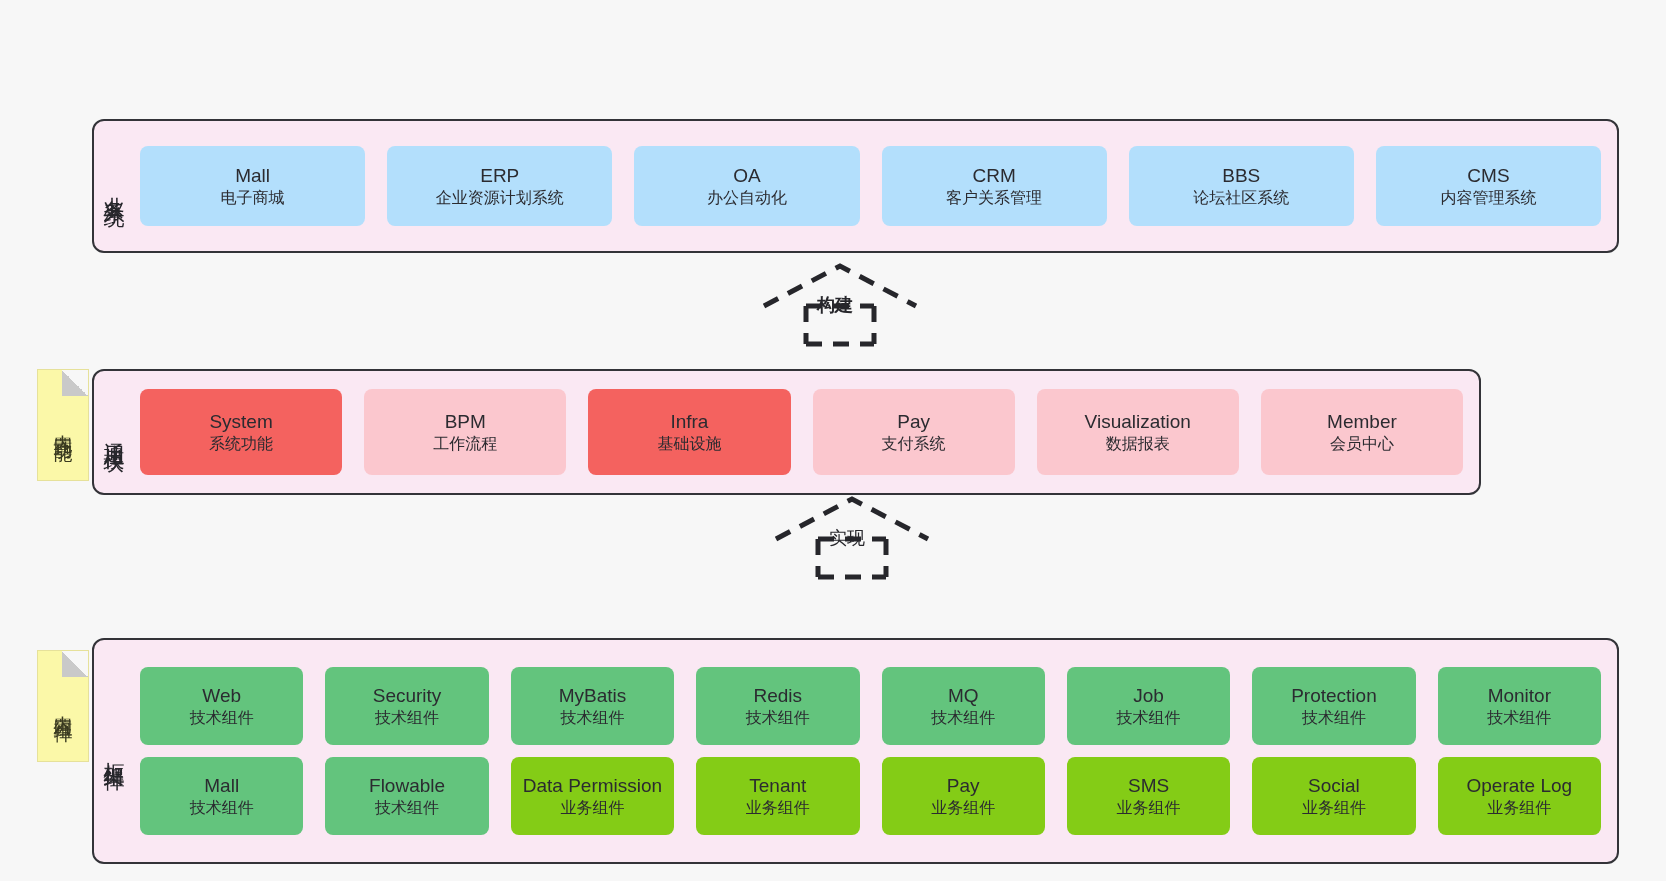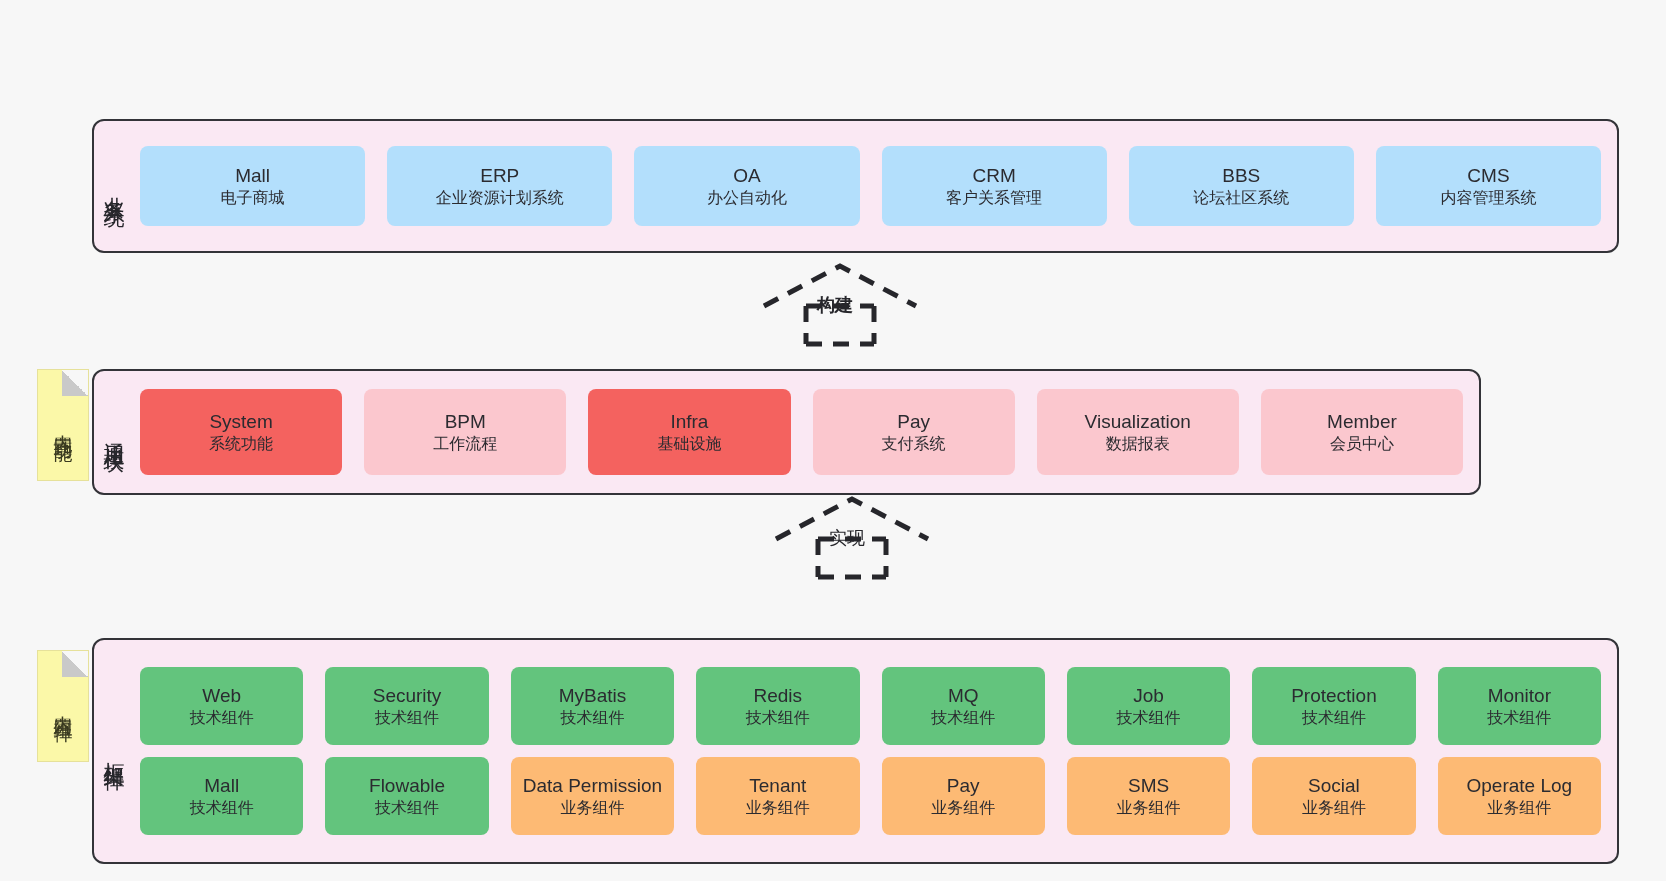--- a/index.html
+++ b/index.html
@@ -72,21 +72,21 @@
   .card .t2 { font-size: 16px; }
 
   .biz-row .card { height: 80px; }
   .mod-row .card { height: 86px; }
   .fw-row .card { height: 78px; }
 
   .c-blue       { background: #b3dffc; }
   .c-red        { background: #f4625f; }
   .c-pink       { background: #fbc7ce; }
   .c-green      { background: #63c47d; }
-  .c-lightgreen { background: #fdba74; }
+  .c-lightgreen { background: #84cc16; }
 
   
   .note {
     position: absolute;
     background: #fbf8a8;
     border: 1px solid #e6e19a;
     display: flex;
     align-items: center;
     justify-content: center;
     font-size: 19px;

